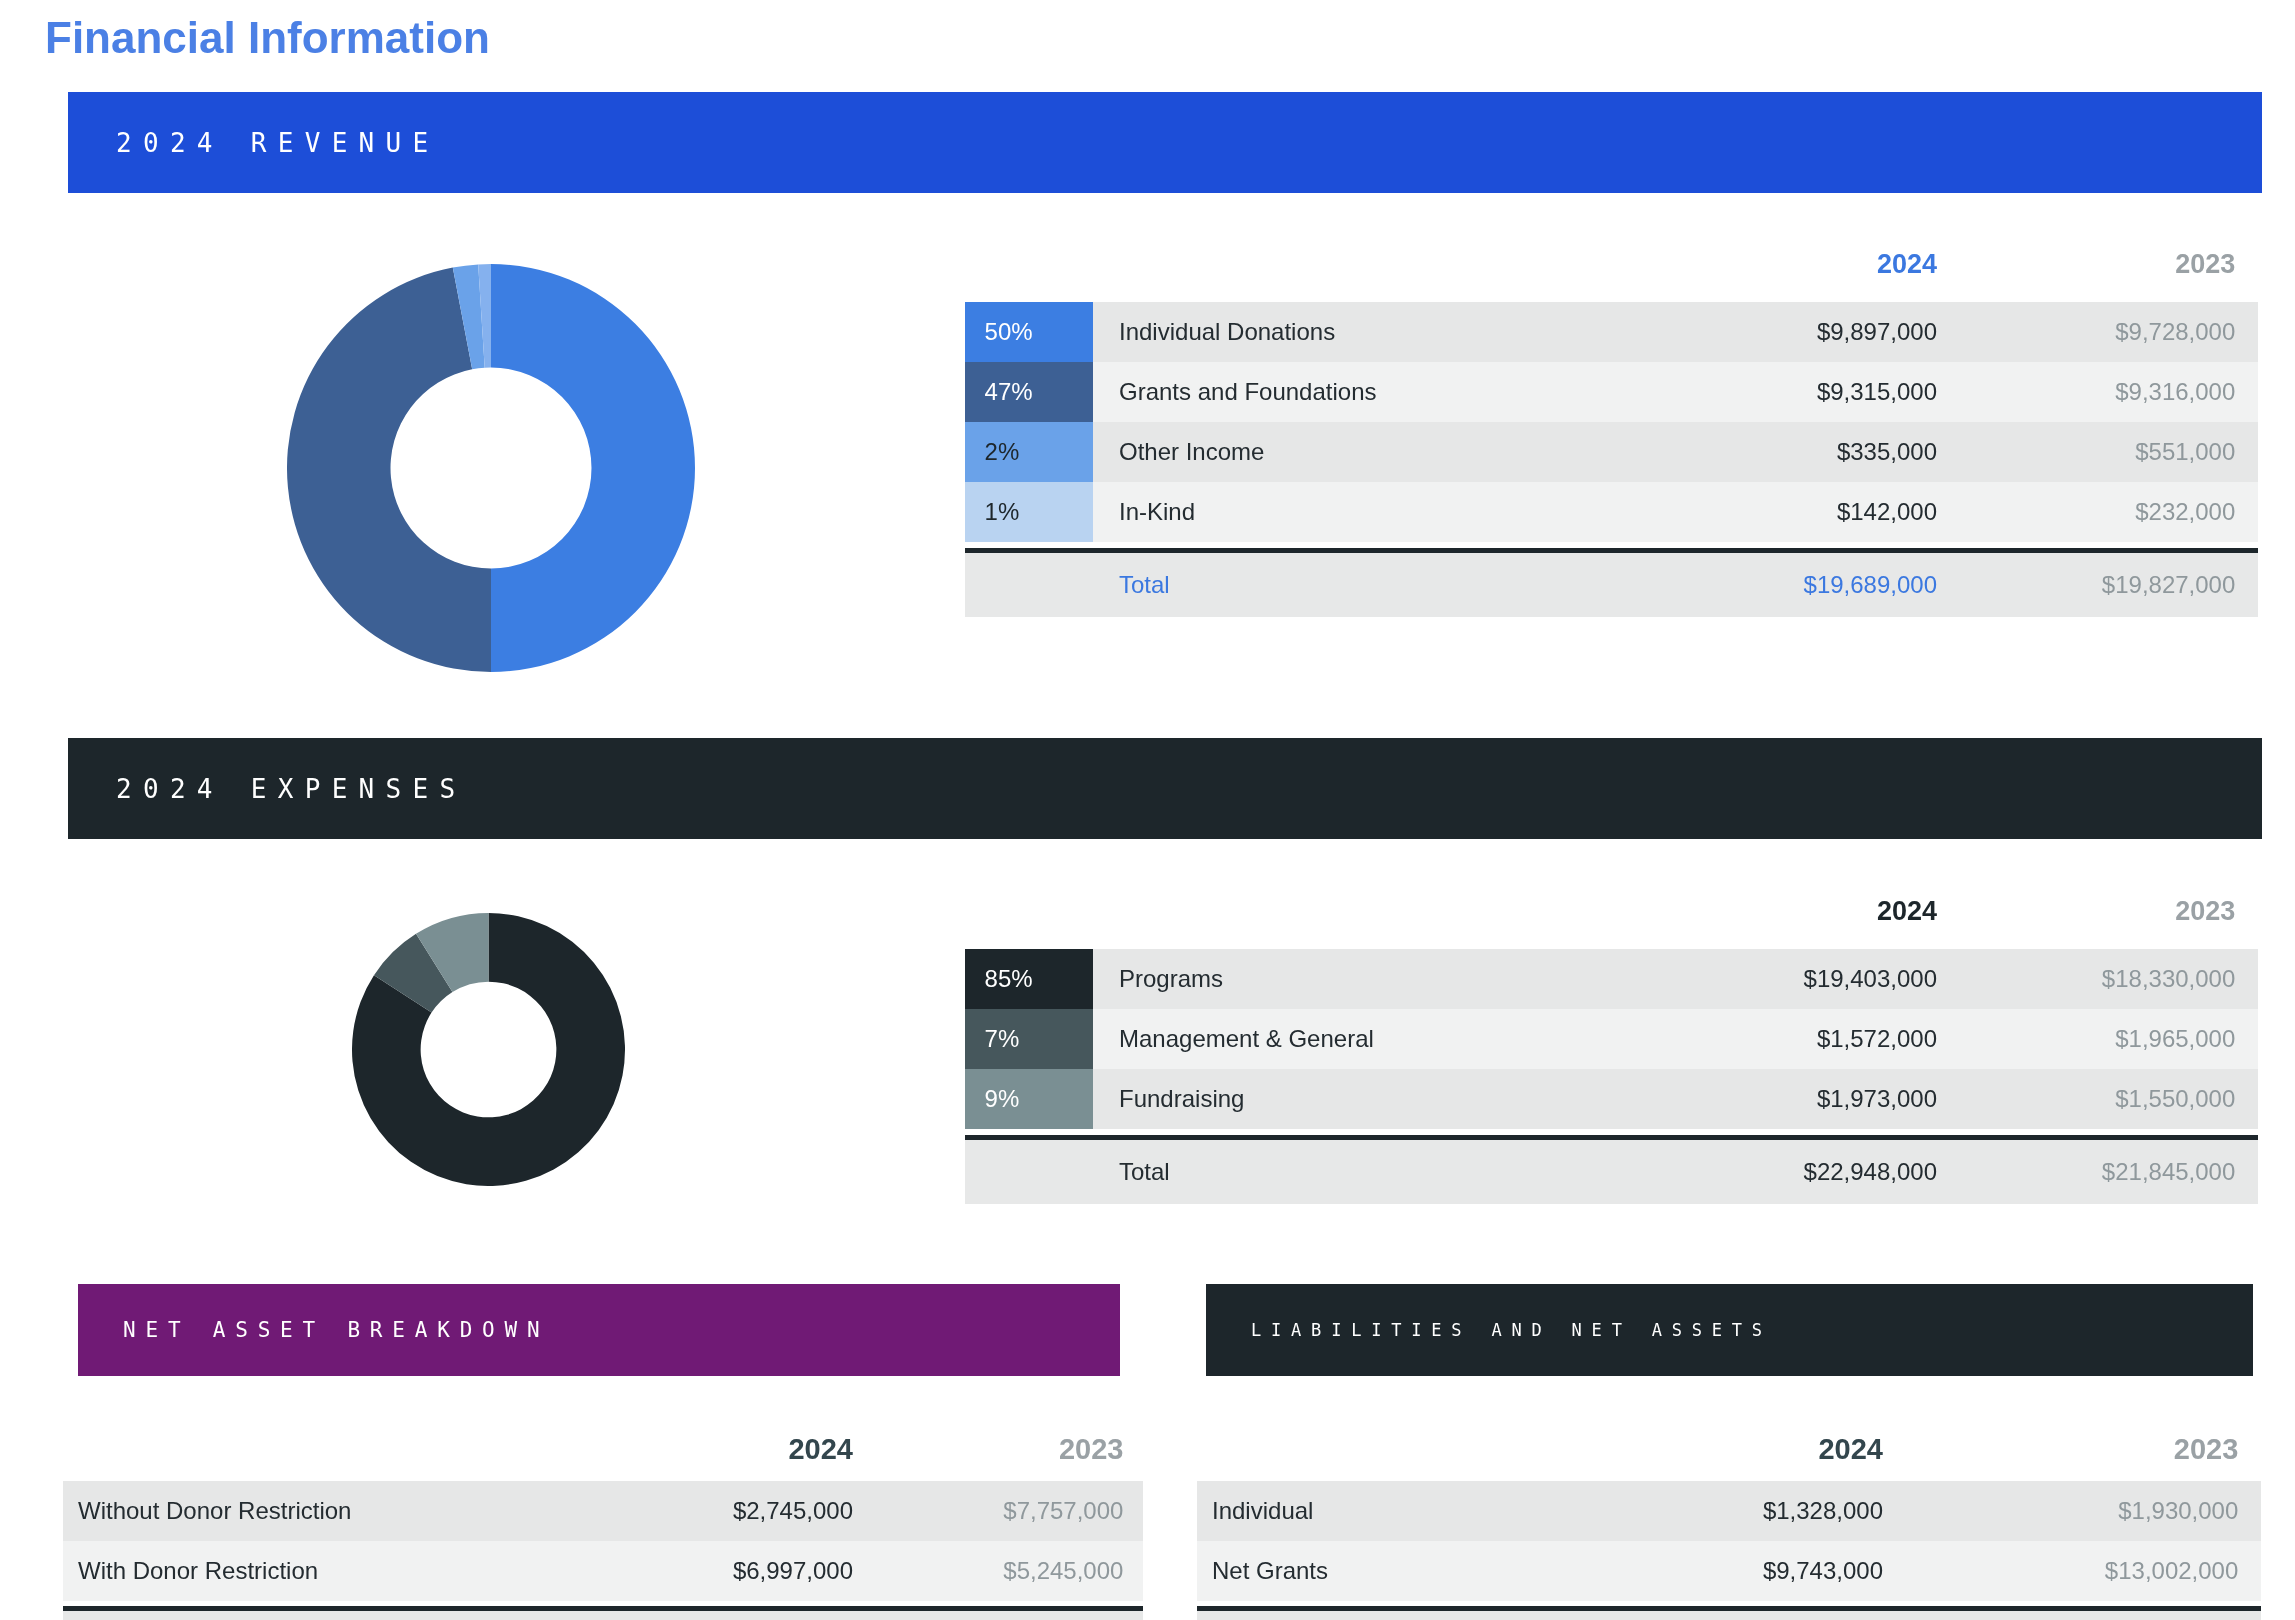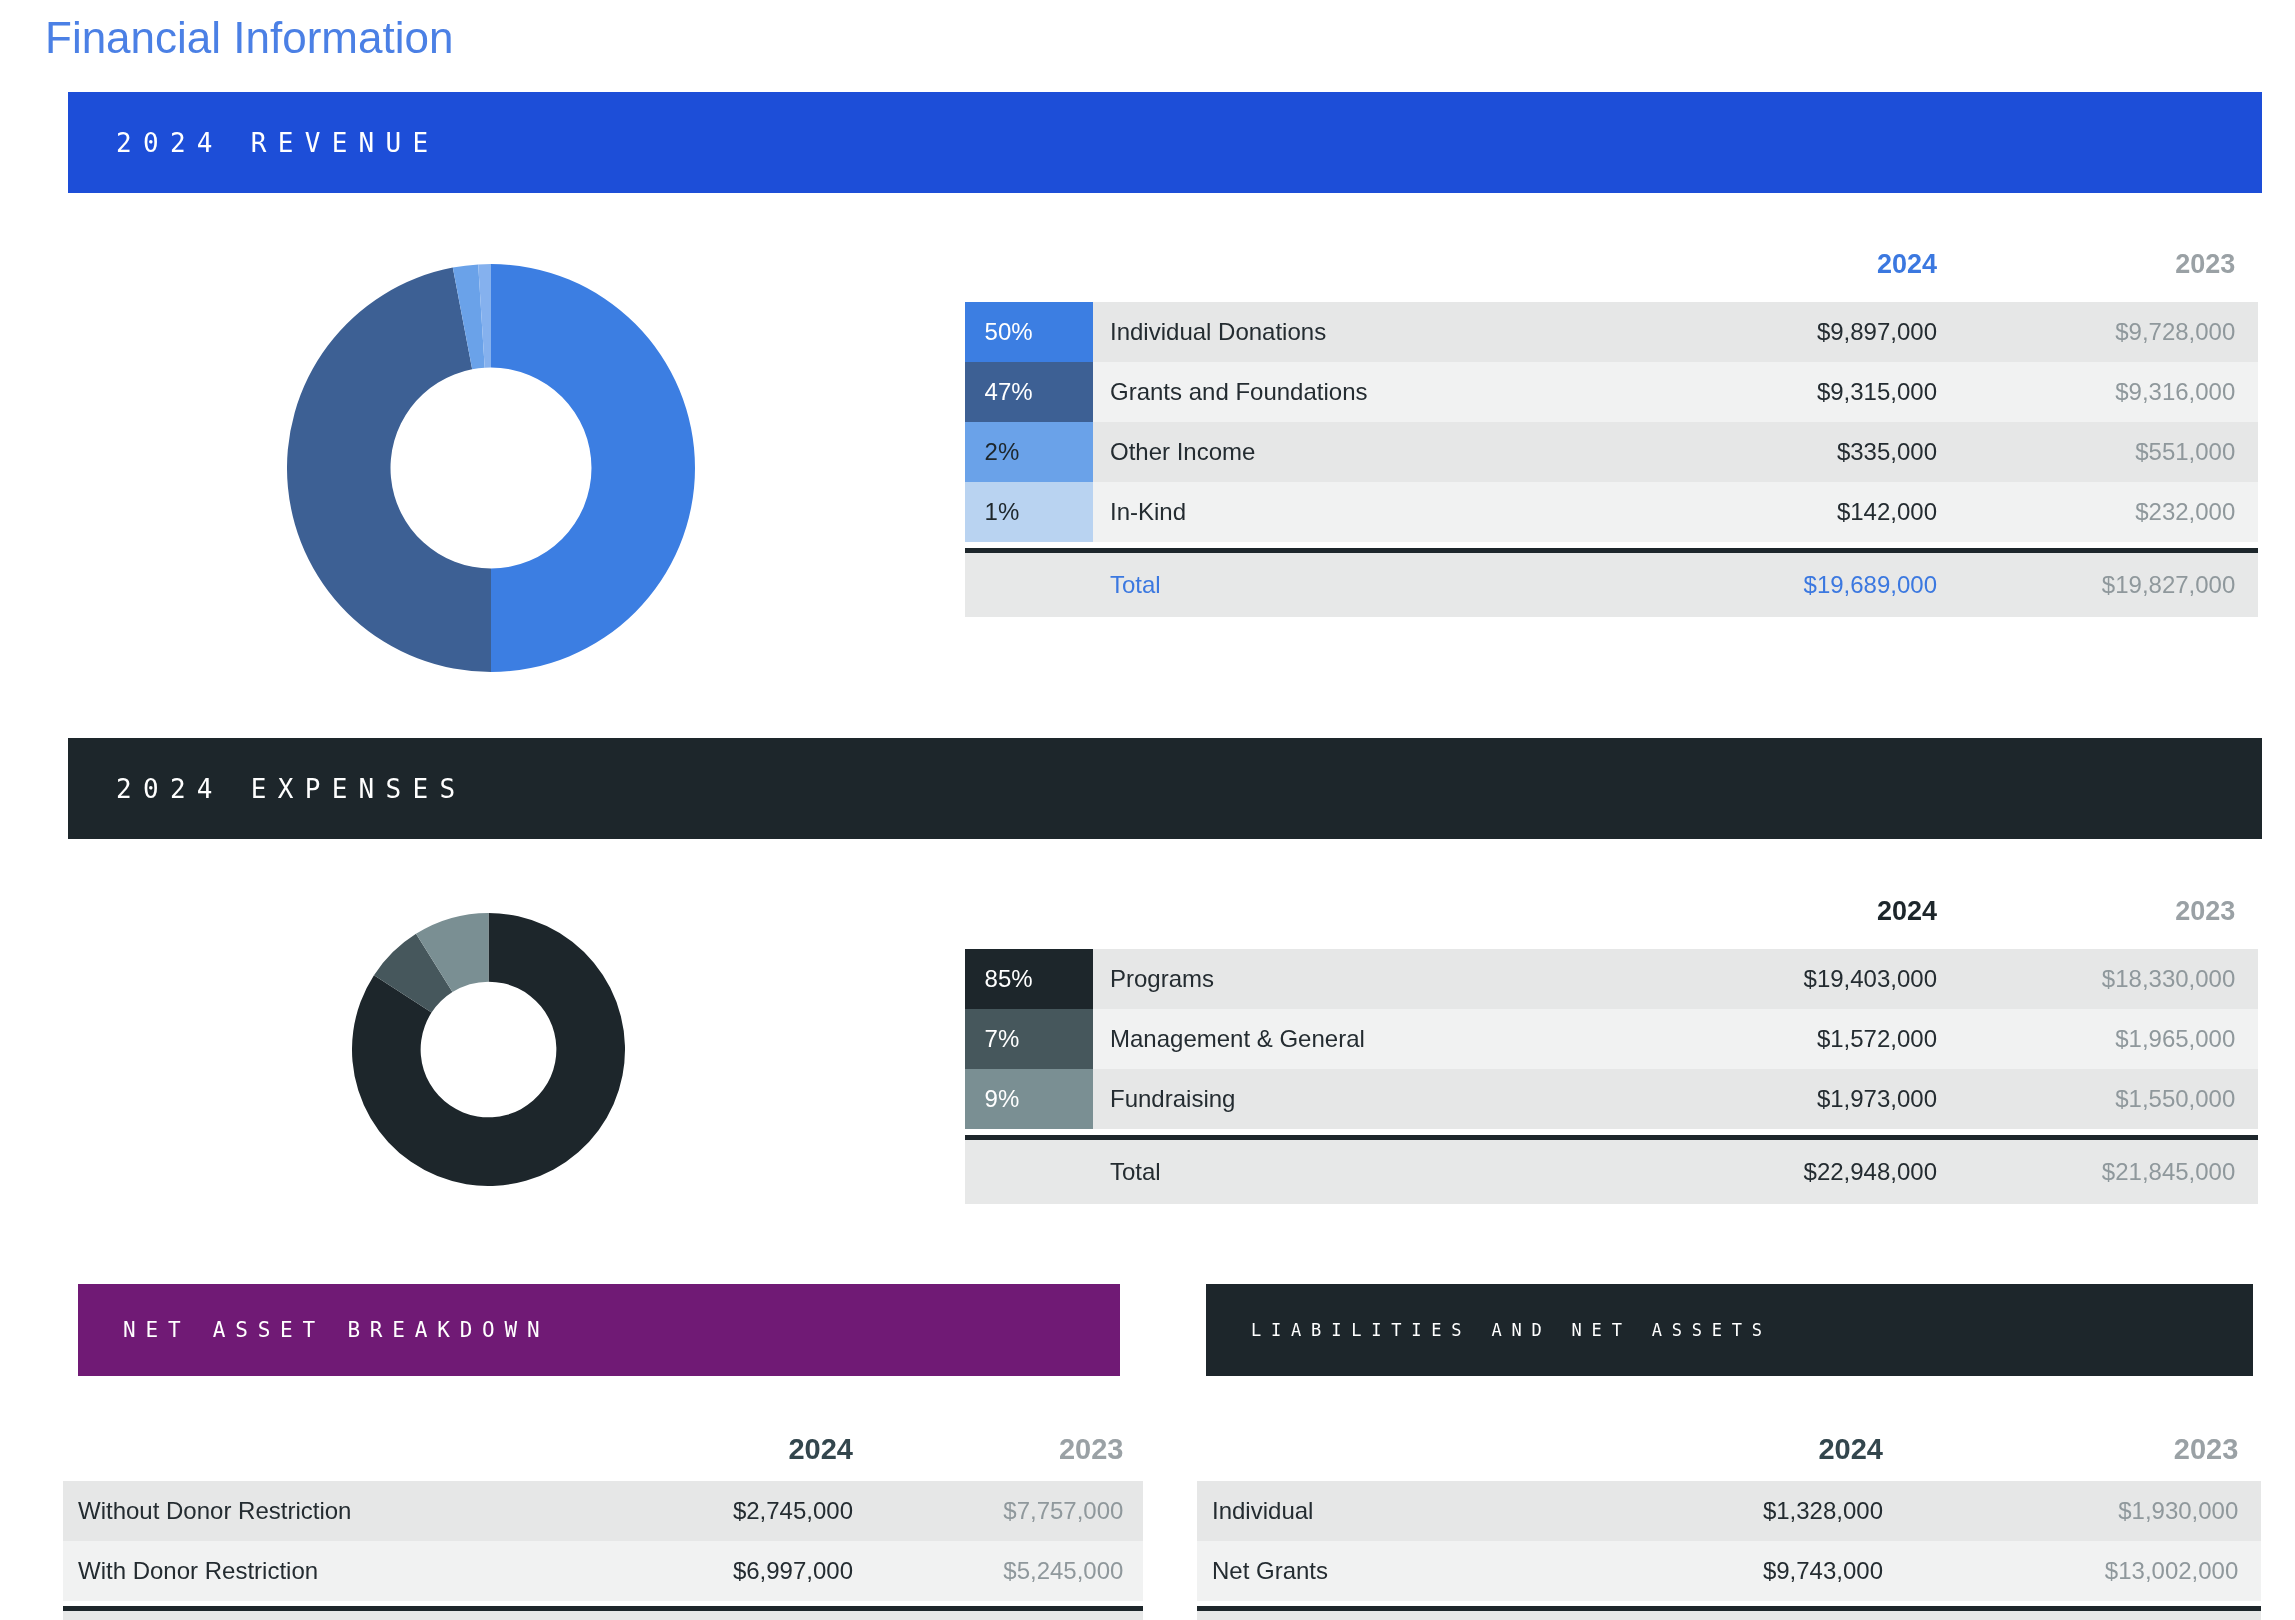--- a/index.html
+++ b/index.html
@@ -1,21 +1,21 @@
 <!DOCTYPE html>
 <html style="font-size:12px"><head>
 <meta charset="utf-8">
 <style>
   html,body{margin:0;padding:0;background:#ffffff;}
   .page{position:relative;width:2295px;height:1620px;overflow:hidden;background:#ffffff;
         font-family:"Liberation Sans",sans-serif;color:#242c31;}
 
   
   .page-title{position:absolute;left:45px;top:10.6px;font-size:44px;line-height:54px;
-              font-weight:400;color:#4b80e5;margin:0;}
+              font-weight:700;color:#4b80e5;margin:0;}
 
   
   .banner{position:absolute;display:flex;align-items:center;box-sizing:border-box;
           font-family:"DejaVu Sans Mono",monospace;color:#ffffff;}
   .banner span{display:block;}
   #banner-revenue{left:68px;top:92px;width:2194px;height:101px;background:#1d4ed8;
                   font-size:26px;letter-spacing:11.3px;padding-left:48px;}
   #banner-expenses{left:68px;top:738px;width:2194px;height:101px;background:#1d262b;
                    font-size:26px;letter-spacing:11.3px;padding-left:48px;}
   #banner-netassets{left:78px;top:1284px;width:1042px;height:92px;background:#701a75;
@@ -43,21 +43,21 @@
   .row-b{background:#f1f2f2;}
   .gap{height:6px;background:#ffffff;}
   .gap-sm{height:4.5px;background:#ffffff;}
   .sep{height:5.3px;background:#1d262b;}
   .total-row{display:flex;align-items:center;height:64px;font-size:24px;background:#e7e8e8;}
 
   
   .c-badge{width:128px;align-self:stretch;display:flex;align-items:center;
            box-sizing:border-box;padding-left:19.6px;font-size:24px;}
   .c-badge-empty{width:128px;}
-  .c-label{flex:1;box-sizing:border-box;padding-left:17px;color:#242c31;}
+  .c-label{flex:1;box-sizing:border-box;padding-left:26px;color:#242c31;}
   .c-v24{width:362px;text-align:right;box-sizing:border-box;color:#242c31;}
   .c-v23{width:321px;text-align:right;box-sizing:border-box;padding-right:22.7px;color:#8f989c;}
 
   
   .n-label{flex:1;box-sizing:border-box;padding-left:15px;color:#242c31;}
   .n-v24{width:317px;text-align:right;box-sizing:border-box;color:#242c31;}
   .n-v23{width:290px;text-align:right;box-sizing:border-box;padding-right:19.6px;color:#8f989c;}
   .l-label{flex:1;box-sizing:border-box;padding-left:15px;color:#242c31;}
   .l-v24{width:332px;text-align:right;box-sizing:border-box;color:#242c31;}
   .l-v23{width:378px;text-align:right;box-sizing:border-box;padding-right:22.7px;color:#8f989c;}

